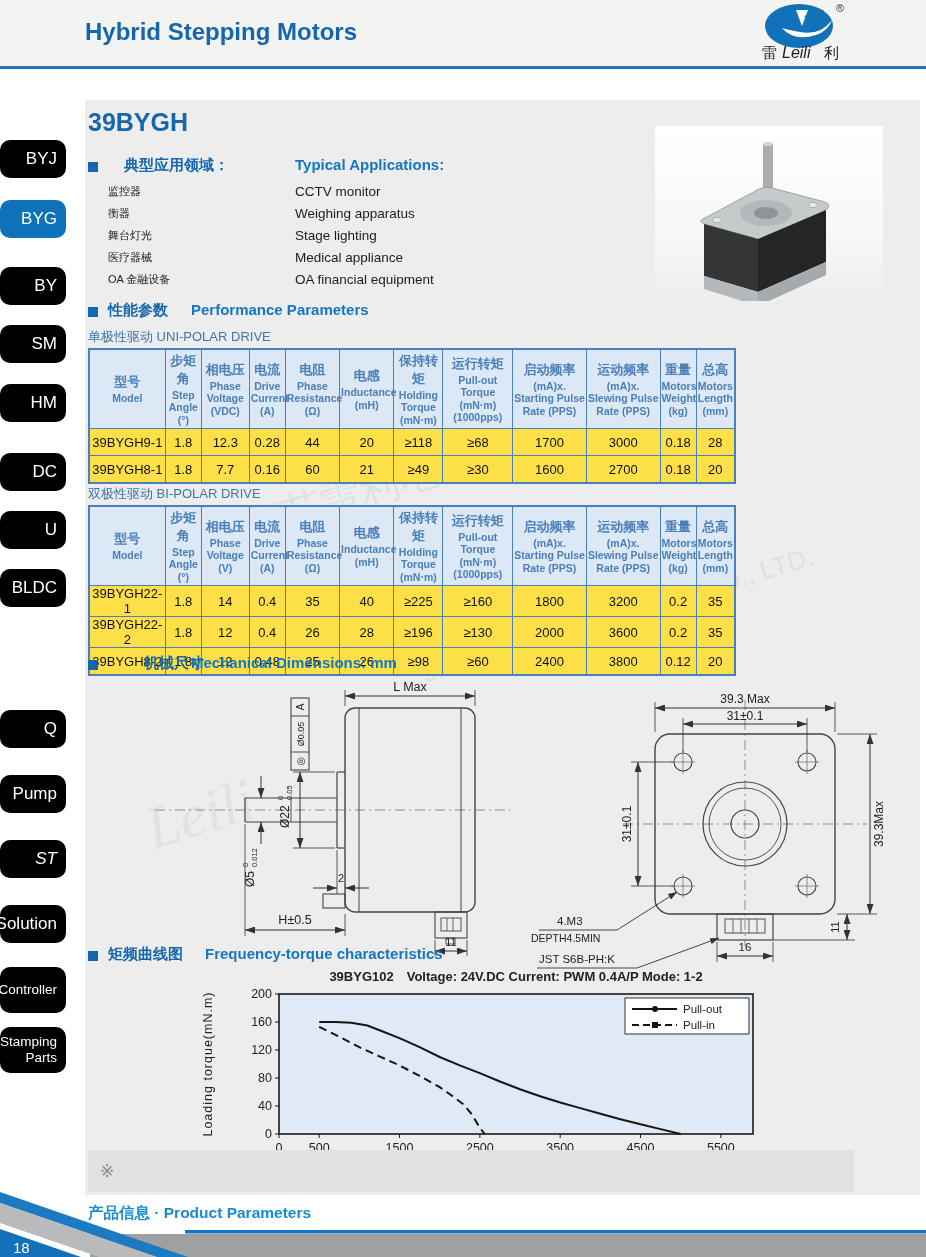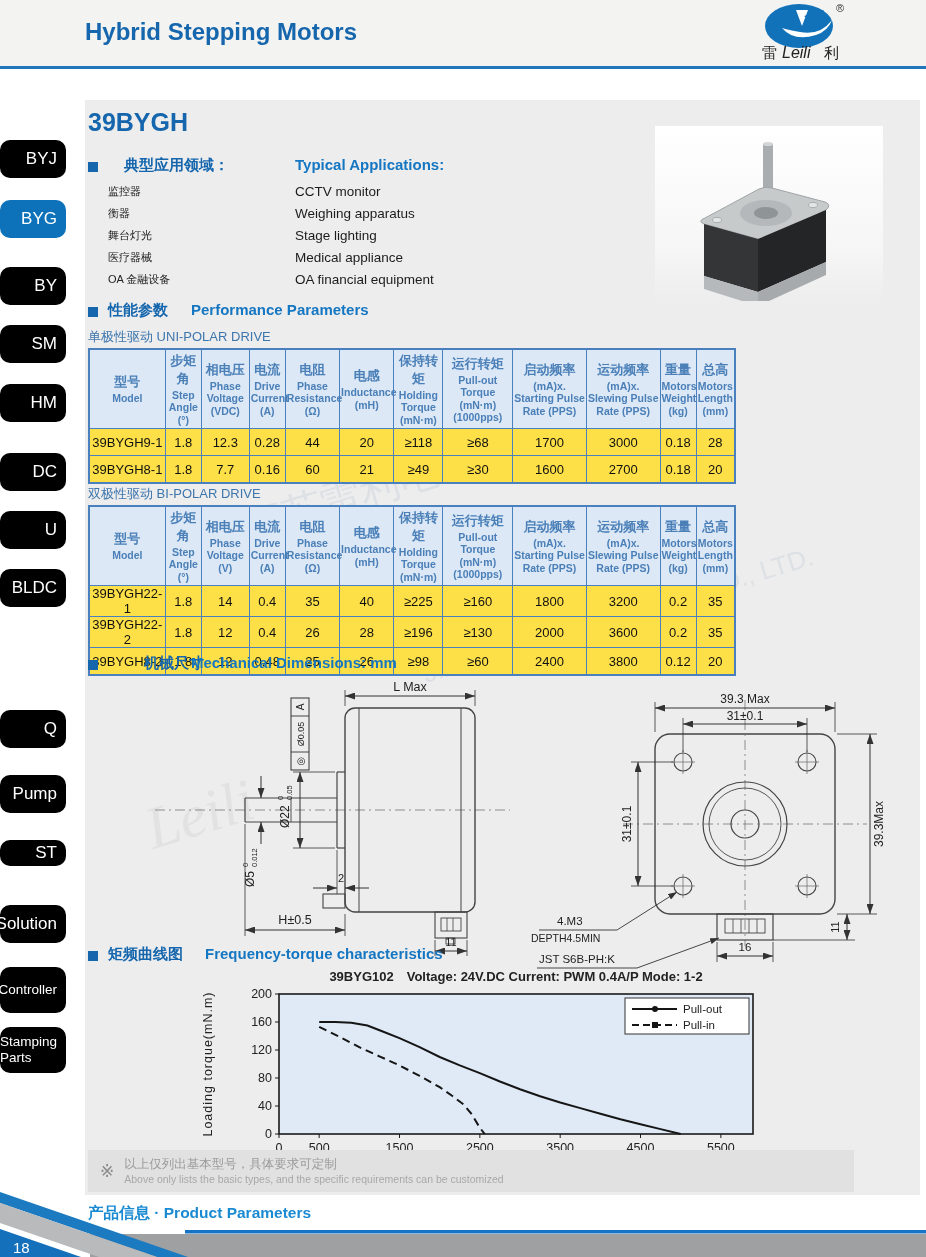--- a/index.html
+++ b/index.html
@@ -10,21 +10,21 @@
   .header .titles{position:absolute;left:85px;top:18px;display:flex;align-items:baseline;gap:14px;}
   .title-cn{font-size:25px;font-weight:bold;color:#1566ad;}
   .title-en{font-size:24px;font-weight:600;color:#1566ad;}
   .blue-rule{position:absolute;left:0;top:66px;width:926px;height:3px;background:#2176bb;}
   .logo{position:absolute;right:62px;top:2px;width:120px;height:62px;}
   
   .tab{position:absolute;left:0;width:66px;background:#000000;color:#fff;border-radius:10px;
        display:flex;align-items:center;justify-content:flex-end;padding-right:9px;
        box-sizing:border-box;font-size:17px;cursor:pointer;}
   .tab.active{background:#0d72b9;}
-  .tab.small{font-size:13.5px;text-align:left;line-height:1.15;padding-left:20px;}
+  .tab.small{font-size:13.5px;text-align:right;line-height:1.15;padding-left:20px;}
   
   .panel{position:absolute;left:85px;top:100px;width:835px;height:1095px;background:#ededee;}
   .abs{position:absolute;}
   .model-title{font-size:25px;font-weight:600;color:#1566ad;}
   .bullet{width:10px;height:10px;background:#1566ad;display:inline-block;}
   .sec-cn{font-size:15px;font-weight:bold;color:#1566ad;}
   .sec-en{font-size:15px;font-weight:bold;color:#1576c2;}
   .app-cn{font-size:11px;color:#222;}
   .app-en{font-size:13.5px;color:#1c1c1c;}
   .caption{font-size:13px;color:#3d76ad;}
@@ -75,21 +75,21 @@
       <div class="tab" style="top: 140px; height: 38px;">BYJ</div>
       <div class="tab active" style="top: 200px; height: 38px;">BYG</div>
       <div class="tab" style="top: 267px; height: 38px;">BY</div>
       <div class="tab" style="top: 325px; height: 38px;">SM</div>
       <div class="tab" style="top: 384px; height: 38px;">HM</div>
       <div class="tab" style="top: 453px; height: 38px;">DC</div>
       <div class="tab" style="top: 511px; height: 38px;">U</div>
       <div class="tab" style="top: 569px; height: 38px;">BLDC</div>
       <div class="tab" style="top: 710px; height: 38px;">Q</div>
       <div class="tab" style="top: 775px; height: 38px;">Pump</div>
-      <div class="tab" style="top: 840px; height: 26px;">ST</div>
+      <div class="tab" style="top: 840px; height: 38px; font-style: italic;">ST</div>
       <div class="tab" style="top: 905px; height: 38px;">Solution</div>
       <div class="tab small" style="top: 967px; height: 46px;">Controller</div>
       <div class="tab small" style="top: 1027px; height: 46px;">Stamping Parts</div>
     </div>
 
   <div class="panel">
 
     <div class="wm" style="left:150px;top:330px;font-size:40px;transform:rotate(-17deg);">江苏雷利电机股份有限公司</div>
     <div class="wm" style="left:330px;top:500px;font-size:26px;transform:rotate(-17deg);">JIANGSU LEILI MOTOR CO., LTD.</div>
     <div class="wm" style="left:60px;top:680px;font-size:60px;transform:rotate(-17deg);font-family:'Liberation Serif','DejaVu Serif',serif;font-style:italic;color:rgba(140,140,140,0.10);">Leili</div>
@@ -542,24 +542,20 @@
           <text x="486" y="45" font-size="11.5" fill="#222">Pull-out</text>
           <line x1="435" y1="57" x2="480" y2="57" stroke="#151515" stroke-width="2" stroke-dasharray="7 4"></line>
           <rect x="455" y="54" width="6" height="6" fill="#151515"></rect>
           <text x="486" y="61" font-size="11.5" fill="#222">Pull-in</text>
           <text x="319" y="206" font-size="13.5" fill="#222" text-anchor="middle">Frequency(pps)</text>
           <text x="15" y="96" font-size="12.5" fill="#222" text-anchor="middle" letter-spacing="1" transform="rotate(-90 15 96)">Loading torque(mN.m)</text>
         </svg></div>
 
     <div class="abs note" style="left:3px;top:1050px;width:766px;height:42px;">
       <span class="note-sym">※</span>
-      <span>
-        <span class="note-cn" style="display:block;">以上仅列出基本型号，具体要求可定制</span>
-        <span class="note-en" style="display:block;">Above only lists the basic types, and the specific requirements can be customized</span>
-      </span>
     </div>
   <div class="abs app-cn" style="left: 23px; top: 84px;">监控器</div>
       <div class="abs app-en" style="left: 210px; top: 84px;">CCTV monitor</div>
       <div class="abs app-cn" style="left: 23px; top: 106px;">衡器</div>
       <div class="abs app-en" style="left: 210px; top: 106px;">Weighing apparatus</div>
       <div class="abs app-cn" style="left: 23px; top: 128px;">舞台灯光</div>
       <div class="abs app-en" style="left: 210px; top: 128px;">Stage lighting</div>
       <div class="abs app-cn" style="left: 23px; top: 150px;">医疗器械</div>
       <div class="abs app-en" style="left: 210px; top: 150px;">Medical appliance</div>
       <div class="abs app-cn" style="left: 23px; top: 172px;">OA 金融设备</div>

